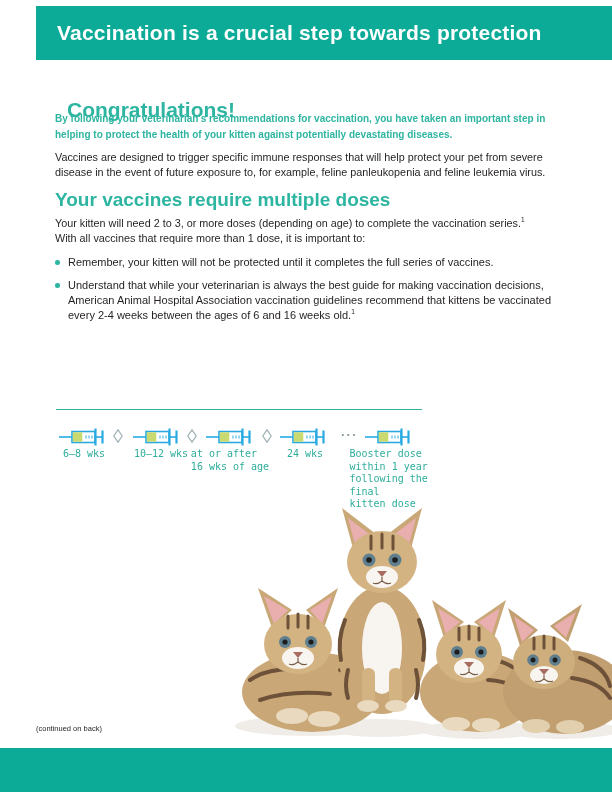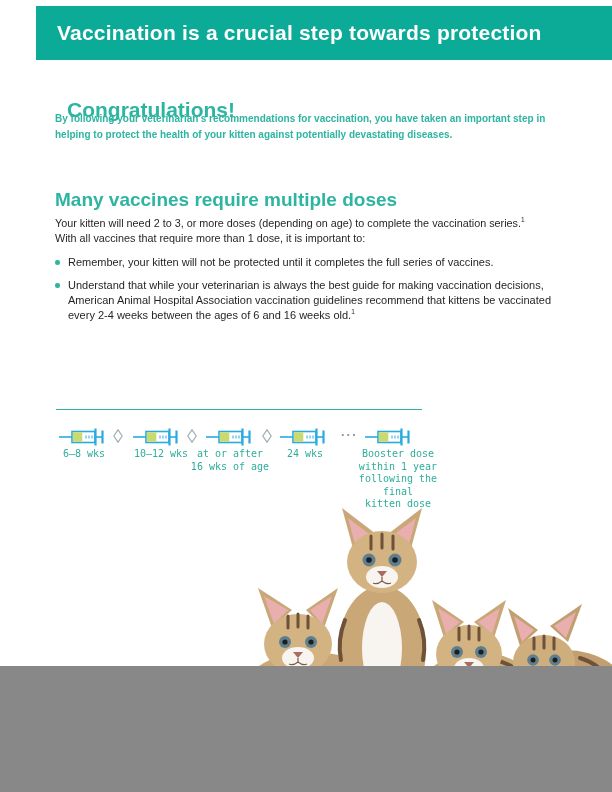--- a/index.html
+++ b/index.html
@@ -1,16 +1,16 @@
 <!DOCTYPE html>
 <html><head>
 <meta charset="utf-8">
 <style>
   html,body{margin:0;padding:0;background:#888;}
-  .page{position:relative;width:612px;height:666px;background:#ffffff;overflow:hidden;
+  .page{position:relative;width:612px;height:792px;background:#ffffff;overflow:hidden;
         font-family:"Liberation Sans",sans-serif;color:#231f20;margin:0 auto;}
   .banner{position:absolute;left:36px;top:6px;width:576px;height:54px;background:#0bab97;
           display:flex;align-items:center;}
   .banner h1{margin:0;padding-left:21px;font-size:21px;font-weight:bold;color:#ffffff;letter-spacing:.2px;}
   .h-congrats{position:absolute;left:55px;top:86px;margin:12px;font-size:21px;font-weight:bold;color:#2eb5a1;}
   .lead{position:absolute;left:55px;top:111px;width:523px;margin:0;font-size:10px;line-height:15.5px;
         font-weight:bold;color:#2eb5a1;}
   .body-p{position:absolute;left:55px;top:150px;width:521px;margin:0;font-size:10.8px;line-height:15px;}
   .h-doses{position:absolute;left:55px;top:189px;margin:0;font-size:19px;font-weight:bold;color:#2eb5a1;}
   .intro{position:absolute;left:55px;top:216px;width:523px;margin:0;font-size:10.8px;line-height:15px;}
@@ -19,39 +19,40 @@
              font-size:11px;line-height:15px;}
   ul.bullets li{position:relative;padding-left:13px;margin-bottom:8px;}
   .dot{position:absolute;left:0;top:5px;width:4.5px;height:4.5px;border-radius:50%;background:#2eb5a1;}
   .h-series{position:absolute;left:56px;top:383px;margin:0;font-size:19px;font-weight:bold;color:#2eb5a1;}
   .rule{position:absolute;left:56px;top:409px;width:366px;height:0;border-top:1.5px solid #2eb5a1;}
   .timeline{position:absolute;left:55px;top:424px;width:440px;height:90px;}
   .tl-item{position:absolute;}
   .syr{width:46px;height:18px;display:block;}
   .dia{width:10px;height:14px;display:block;}
   .dots{position:absolute;font-size:13px;font-weight:bold;color:#8a9ba0;letter-spacing:2px;}
-  .tl-label{position:absolute;transform:translateX(-50%);text-align:center;white-space:pre-line;
+  .tl-label{position:absolute;transform:translateX(-50%);white-space:pre-line;
             font-family:"DejaVu Sans Mono",monospace;font-size:10px;line-height:12.5px;color:#2fae9b;}
   .photo{position:absolute;left:230px;top:500px;width:382px;height:248px;}
   .continued{position:absolute;left:36px;top:724px;margin:0;font-size:7.5px;color:#231f20;}
   .footer{position:absolute;left:0;top:748px;width:612px;height:44px;background:#0bab97;}
 </style>
 </head>
 <body>
 
 <div class="page">
 
   <div class="banner">
     <h1>Vaccination is a crucial step towards protection</h1>
   </div>
 
   <h2 class="h-congrats">Congratulations!</h2>
   <p class="lead">By following your veterinarian's recommendations for vaccination, you have taken an important step in helping to protect the health of your kitten against potentially devastating diseases.</p>
-
-  <h2 class="h-doses">Many vaccines require multiple doses</h2>
+  <p class="body-p">Vaccines are designed to trigger specific immune responses that will help protect your pet from severe disease in the event of future exposure to, for example, feline panleukopenia and feline leukemia virus.</p>
+
+  <h2 class="h-doses">Your vaccines require multiple doses</h2>
   <div class="intro">
     <div><span>Your kitten will need 2 to 3, or more doses (depending on age) to complete the vaccination series.</span><sup>1</sup></div>
     <div>With all vaccines that require more than 1 dose, it is important to:</div>
   </div>
   <ul class="bullets">
     <li><span class="dot"></span><span>Remember, your kitten will not be protected until it completes the full series of vaccines.</span><sup></sup></li>
     <li><span class="dot"></span><span>Understand that while your veterinarian is always the best guide for making vaccination decisions, American Animal Hospital Association vaccination guidelines recommend that kittens be vaccinated every 2-4 weeks between the ages of 6 and 16 weeks old.</span><sup>1</sup></li>
   </ul>
 
   <div class="rule"></div>

